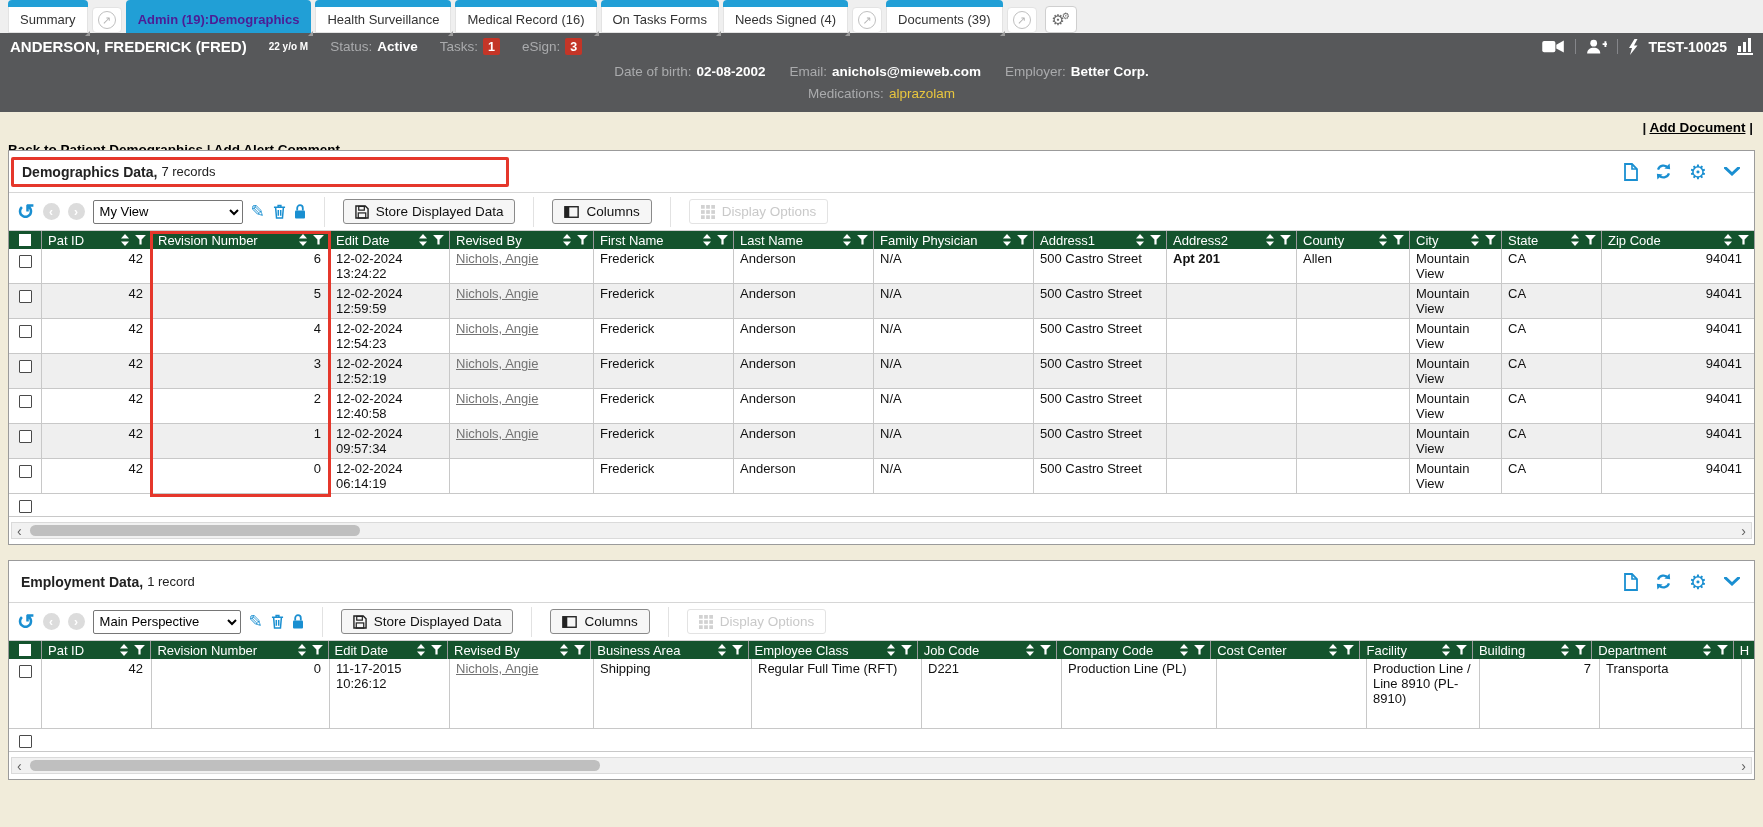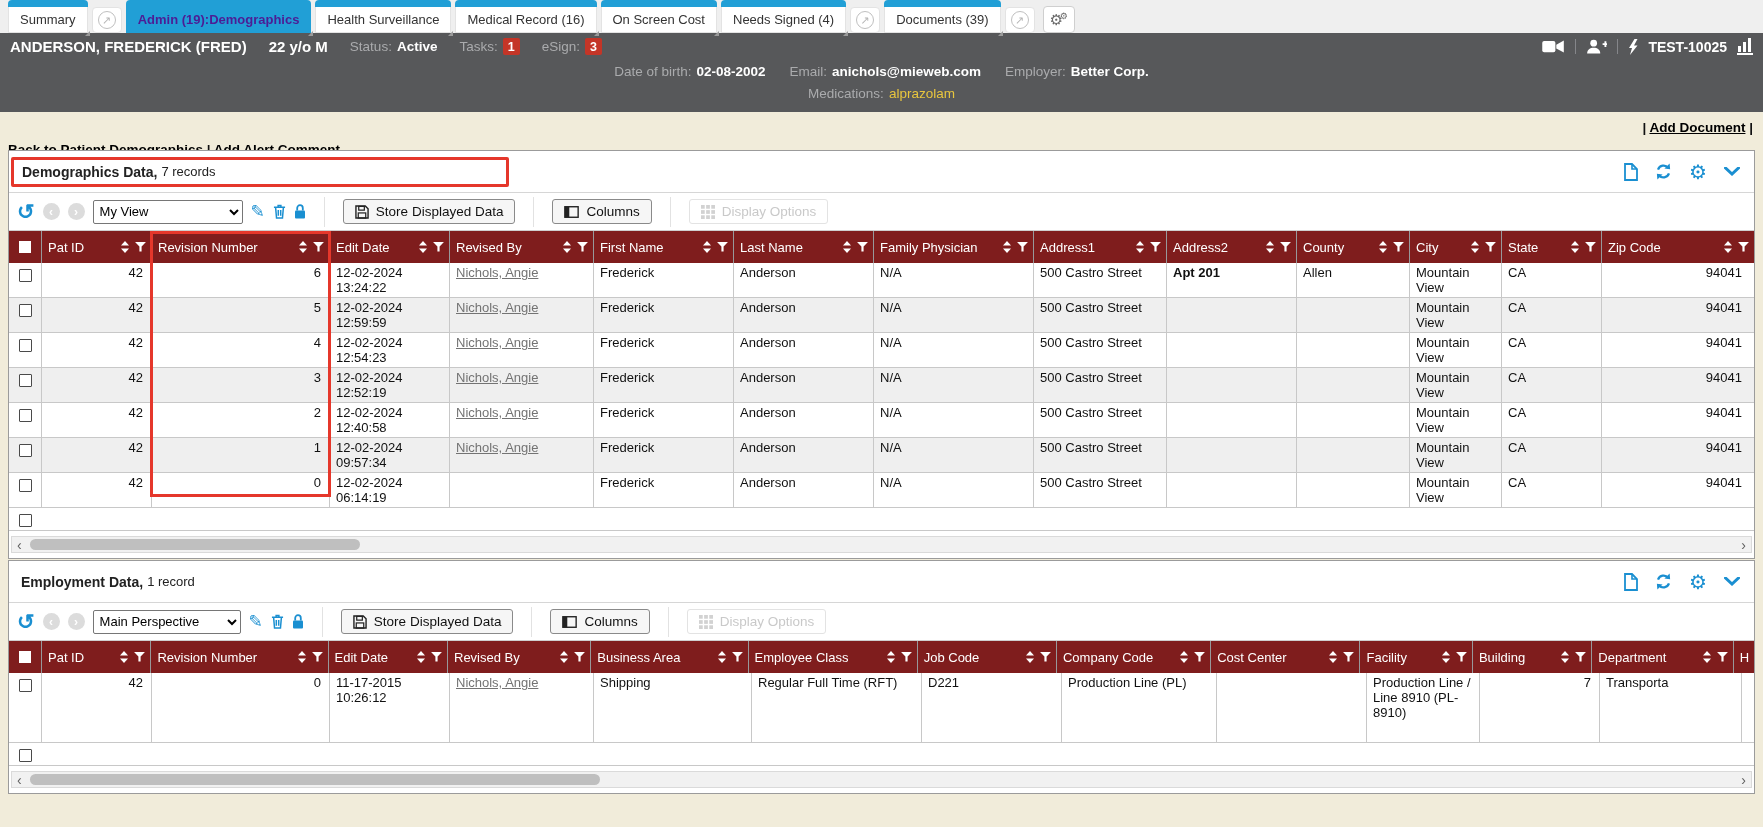--- a/index.html
+++ b/index.html
@@ -17,21 +17,21 @@
   .linkout-btn { width:30px; height:26px; background:#fff; border:1px solid #e3e3e3; border-radius:4px; display:flex; align-items:center; justify-content:center; margin-bottom:0; cursor:pointer; }
   .linkout-circle { width:18px; height:18px; border:1px solid #c0c0c0; border-radius:50%; color:#b5b5b5; font-size:11px; display:flex; align-items:center; justify-content:center; }
   .gears-btn { width:32px; height:27px; background:#fff; border:1px solid #cfcfcf; border-radius:4px; display:flex; align-items:center; justify-content:center; margin-left:4px; color:#6a6a6a; cursor:pointer; }
   .gears-btn .g1 { font-size:15px; line-height:15px; }
   .gears-btn .g2 { font-size:9px; line-height:9px; vertical-align:super; margin-left:-3px; }
 
   
   .pt-header { background:#57585a; color:#fff; padding:0 10px 8px 10px; }
   .pt-row1 { height:27px; display:flex; align-items:center; gap:22px; }
   .pt-name { font-size:15px; font-weight:bold; }
-  .pt-agesex { font-size:15px; font-weight:bold; }
+  .pt-agesex { font-size:10px; font-weight:bold; }
   .pt-kv { display:flex; align-items:center; gap:5px; font-size:13.5px; }
   .pt-label { color:#aaabad; }
   .pt-value { color:#fff; font-weight:bold; }
   .badge { background:#c43527; color:#fff; font-weight:bold; font-size:12.5px; min-width:17px; height:17px; border-radius:2px; display:inline-flex; align-items:center; justify-content:center; padding:0 3px; }
   .pt-row1-right { margin-left:auto; display:flex; align-items:center; gap:10px; }
   .hdr-divider { width:1px; height:15px; background:#85868a; }
   .pt-row2, .pt-row3 { height:22px; display:flex; align-items:center; gap:24px; font-size:13px;justify-content:center; }
   .meds-value { color:#e8c63e; }
   .icon-btn { display:inline-flex; align-items:center; cursor:pointer; }
   .chart-wrap { border-bottom:2px solid #fff; padding-bottom:1px; }
@@ -56,21 +56,21 @@
   .undo-glyph { color:#1a8fd1; font-size:21px; font-weight:bold; line-height:20px; cursor:pointer; }
   .nav-circle { width:17px; height:17px; border-radius:50%; background:#dcdcdc; color:#fff; font-size:12px; font-weight:bold; display:flex; align-items:center; justify-content:center; }
   .view-select { height:24px; min-width:150px; border:1px solid #767676; border-radius:2px; font-size:13px; font-family:"Liberation Sans",sans-serif; padding:0 2px; background:#fff; }
   .pencil-glyph { color:#1a8fd1; font-size:17px; cursor:pointer; }
   .tb-sep { width:1px; height:30px; background:#e2e2e2; margin:0 10px; }
   .tb-button { display:inline-flex; align-items:center; gap:7px; border:1px solid #8a8a8a; border-radius:3px; background:#f6f6f6; padding:4px 11px; font-size:13.5px; color:#111; cursor:pointer; }
   .tb-button.disabled { border-color:#e3e3e3; color:#c9c9c9; background:#fff; cursor:default; }
 
   
   .grid { position:relative; }
-  .grid-head { display:flex; background:#7f1d1d; height:32px; align-items:stretch; }
+  .grid-head { display:flex; background:#14532d; height:18px; align-items:stretch; }
   .hcell { display:flex; align-items:center; border-left:1px solid #98989a; color:#fff; font-size:13px; padding:0 5px 0 6px; overflow:hidden; white-space:nowrap; }
   .hcell:first-of-type { border-left:none; }
   .hcell .hicons { margin-left:auto; display:flex; align-items:center; gap:6px; padding-left:4px; }
   .fill { flex:1 1 auto; min-width:0; }
   .chk-col { width:32px; flex:0 0 32px; display:flex; justify-content:center; align-items:center; }
   .grid-row .chk-col { align-items:flex-start; padding-top:6px; }
   .hchk { width:12px; height:12px; background:#fff; }
   .rchk { width:13px; height:13px; background:#fff; border:1.5px solid #4a4a4a; border-radius:1px; cursor:pointer; }
   .grid-row { display:flex; background:#fff; border-bottom:1px solid #c8c8c8; min-height:34px; align-items:stretch; }
   .grid-row.alt { background:#efefef; }
@@ -116,21 +116,21 @@
     </div>
   <div class="tab">
       <div class="cap"></div>
       <div class="face">
         <span>Medical Record (16)</span>
       </div>
     </div>
   <div class="tab">
       <div class="cap"></div>
       <div class="face">
-        <span>On Screen Cost</span>
+        <span>On Tasks Forms</span>
       </div>
     </div>
   <div class="tab">
       <div class="cap"></div>
       <div class="face">
         <span>Needs Signed (4)</span>
       </div>
     </div>
   <div class="linkout-btn">
       <span class="linkout-circle">↗</span>

